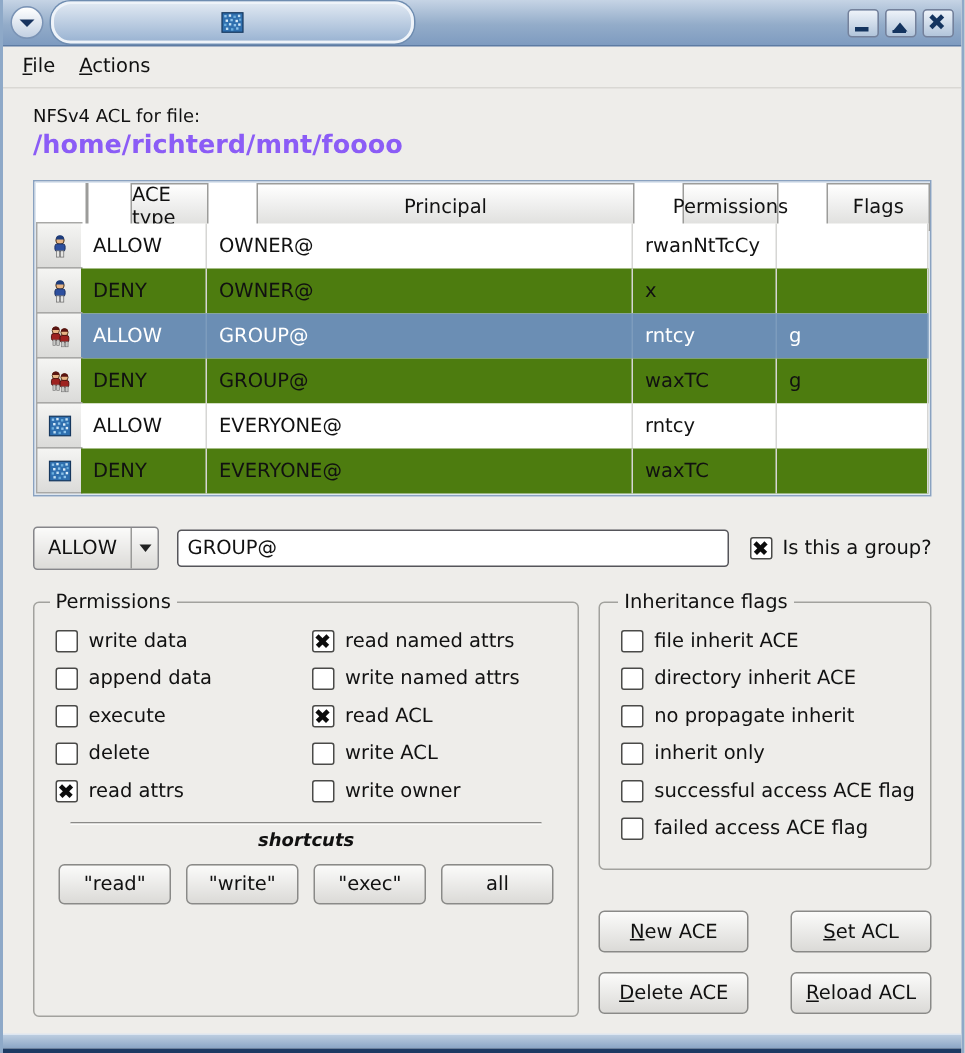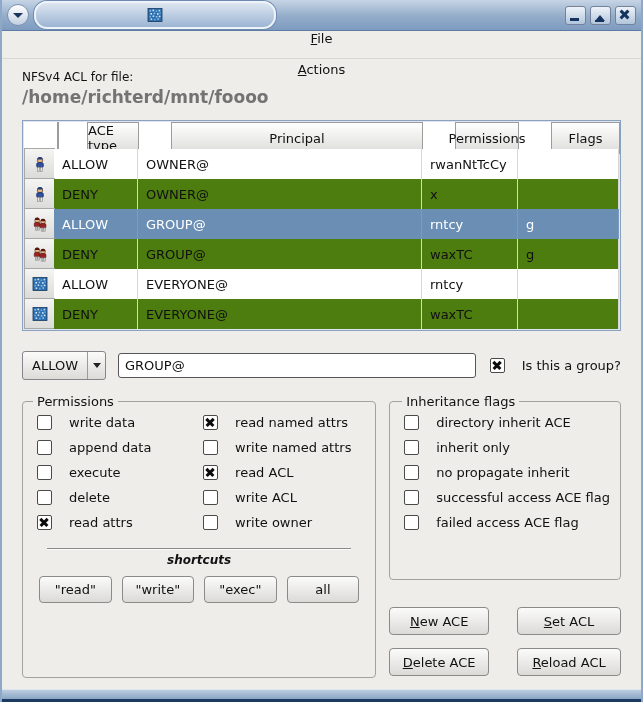--- a/index.html
+++ b/index.html
@@ -26,27 +26,27 @@
   .win-btn{width:19px;height:17px;border-radius:3px;position:relative;
     background:linear-gradient(#eef3f9,#b2c5db);border:1px solid #74819b;}
   .g-min{position:absolute;left:4px;bottom:3px;width:9px;height:3px;background:#14345f;}
   .g-max-tri{position:absolute;left:4px;top:3px;width:0;height:0;border:5px solid transparent;border-bottom:6px solid #14345f;}
   .g-max-bar{position:absolute;left:4px;bottom:2px;width:9px;height:2px;background:#14345f;}
   .g-x::before,.g-x::after{content:"";position:absolute;left:3px;top:6px;width:11px;height:3px;background:#14345f;}
   .g-x::before{transform:rotate(45deg);}
   .g-x::after{transform:rotate(-45deg);}
   
   .menubar{height:27px;display:flex;align-items:center;gap:16px;padding:0 13px;
-    border-bottom:1px solid #d9d8d4;font-size:13px;flex-direction:column;}
+    border-bottom:1px solid #d9d8d4;font-size:13px;}
   .menu-item{cursor:default;}
   u{text-decoration:underline;}
   
   .content{padding:0 20px;}
   .file-label{margin-top:11px;font-size:12px;}
-  .file-path{margin-top:3px;font-size:17px;font-weight:bold;color:#737373;}
+  .file-path{margin-top:3px;font-size:17px;font-weight:bold;color:#8b5cf6;}
   
   .acl-table{margin-top:13px;border:1px solid #8aa2c0;box-shadow:inset 0 0 0 1px #dde6f0;background:#fff;padding:1px;}
   .thead,.trow{display:grid;grid-template-columns:30px 84px 1fr 96px 101px;}
   .thead{height:27px;}
   .th{background:linear-gradient(#ffffff,#dcdcda);border:1px solid #9c9c9a;
     display:flex;align-items:center;justify-content:center;font-size:13px;margin-right:-1px;margin-left:33px;}
   .trow{height:30px;}
   .icon-cell{background:linear-gradient(#f5f5f3,#dbdbd9);border:1px solid #a8a8a6;margin:-1px -1px 0 0;
     display:flex;align-items:center;justify-content:center;}
   .td{display:flex;align-items:center;padding-left:8px;font-size:13px;
@@ -56,21 +56,21 @@
   
   .editor-row{margin-top:20px;display:flex;align-items:center;}
   .combo{height:27px;display:flex;align-items:stretch;border:1px solid #86868a;border-radius:3px;
     background:linear-gradient(#fbfbfa,#dcdbd8);cursor:default;flex:none;}
   .combo-text{display:flex;align-items:center;padding:0 9px;font-size:13px;}
   .combo-sep{width:1px;background:#9a9a98;}
   .combo-arrow{width:17px;display:flex;align-items:center;justify-content:center;}
   .combo-arrow .tri{width:0;height:0;border:4px solid transparent;border-top:5px solid #222;margin-top:4px;}
   .principal-input{flex:1;height:23px;margin-left:12px;border:1px solid #55555a;border-radius:3px;
     padding:0 6px;font-size:13px;font-family:inherit;background:#fff;color:#111;}
-  .cbitem{display:flex;gap:17px;font-size:13px;white-space:nowrap;cursor:default;}
+  .cbitem{display:flex;align-items:center;gap:7px;font-size:13px;white-space:nowrap;cursor:default;}
   .is-group{margin-left:14px;}
   .cb{width:13px;height:13px;flex:none;background:#fff;border:1px solid #4a4a48;border-radius:2px;position:relative;}
   .cbitem.on .cb::before,.cbitem.on .cb::after{content:"";position:absolute;left:1px;top:5px;width:10px;height:2.6px;background:#0c0c0c;}
   .cbitem.on .cb::before{transform:rotate(45deg);}
   .cbitem.on .cb::after{transform:rotate(-45deg);}
   
   .panels{margin-top:14px;display:flex;gap:13px;align-items:flex-start;}
   fieldset{border:1px solid #a2a29e;border-radius:4px;margin:0;padding:6px 10px 8px;box-sizing:border-box;background:#eeedea;}
   legend{font-size:13px;padding:0 4px;}
   .perm-box{width:370px;height:284px;}
@@ -321,29 +321,33 @@
           <button class="btn">"exec"</button>
           <button class="btn">all</button>
         </div>
       </fieldset>
 
       <div class="right-col">
         <fieldset class="inh-box">
           <legend>Inheritance flags</legend>
           <label class="cbitem">
               <span class="cb"></span>
+              <span>file inherit ACE</span>
+            </label>
+          <label class="cbitem">
+              <span class="cb"></span>
               <span>directory inherit ACE</span>
             </label>
           <label class="cbitem">
               <span class="cb"></span>
+              <span>no propagate inherit</span>
+            </label>
+          <label class="cbitem">
+              <span class="cb"></span>
               <span>inherit only</span>
-            </label>
-          <label class="cbitem">
-              <span class="cb"></span>
-              <span>no propagate inherit</span>
             </label>
           <label class="cbitem">
               <span class="cb"></span>
               <span>successful access ACE flag</span>
             </label>
           <label class="cbitem">
               <span class="cb"></span>
               <span>failed access ACE flag</span>
             </label>
         </fieldset>

